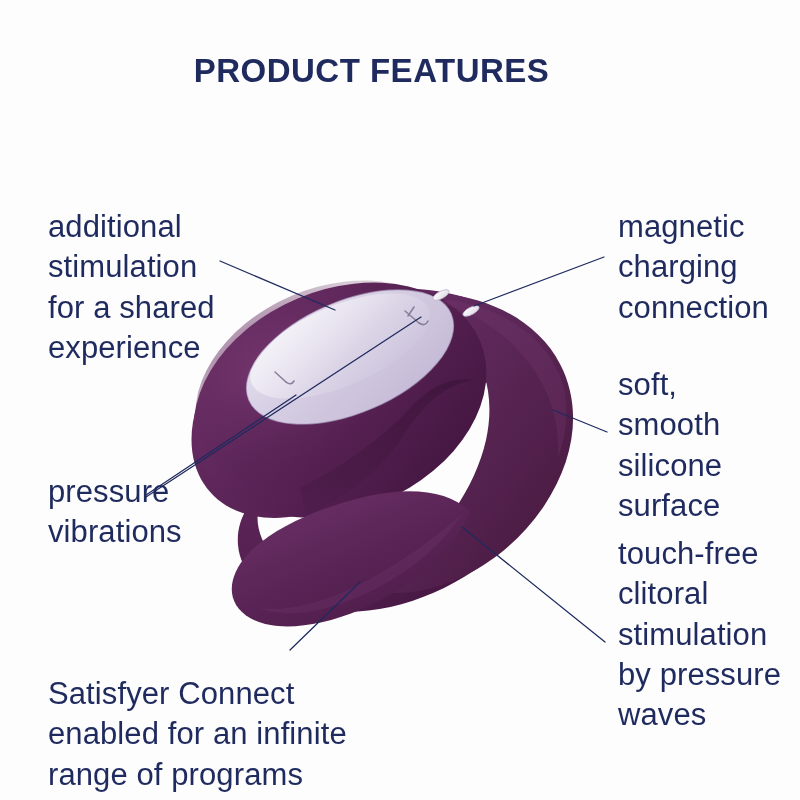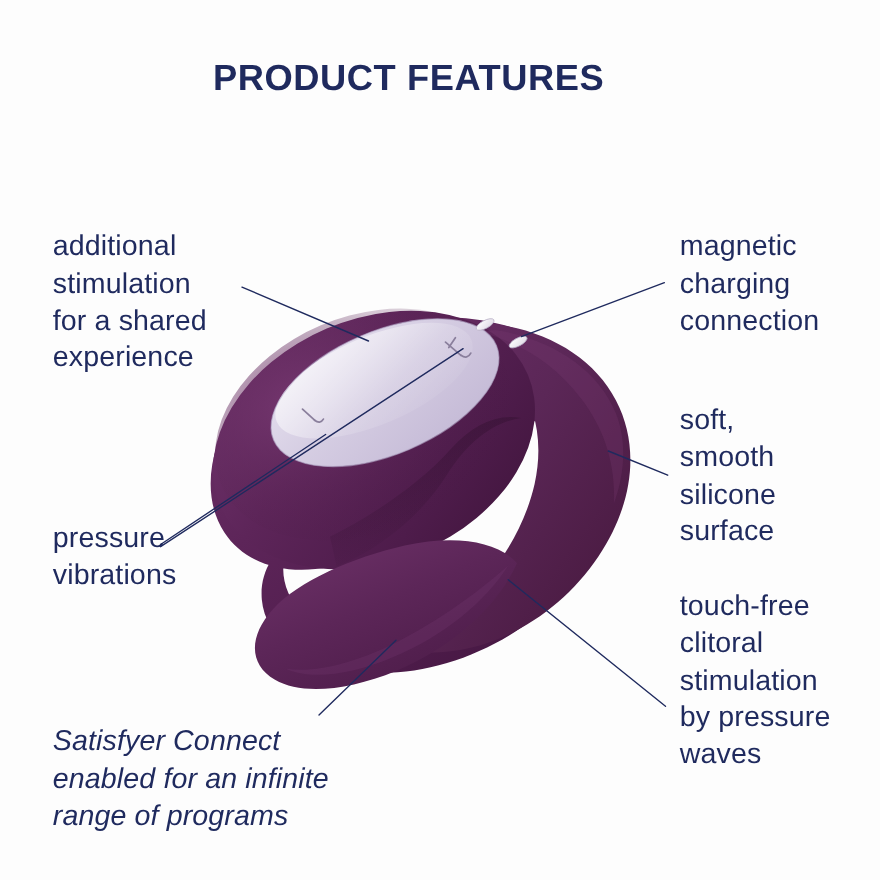--- a/index.html
+++ b/index.html
@@ -29,32 +29,32 @@
     font-weight: bold;
     letter-spacing: 0.5px;
     color: #1f2a5e;
     font-family: "Liberation Sans", sans-serif;
   }
 
   
   .callout {
     position: absolute;
     color: #1f2a5e;
-    font-size: 26px;
+    font-size: 31px;
     line-height: 1.30;
     font-family: "Liberation Sans", sans-serif;
     white-space: pre-line;
     letter-spacing: 0.1px;
   }
   .callout.left  { text-align: left; }
   .callout.right { text-align: left; }
 
   #callout-additional-stimulation { left: 48px;  top: 207px; width: 210px; }
   #callout-control-vibrations     { left: 48px;  top: 472px; width: 200px; }
-  #callout-satisfyer-connect      { left: 48px;  top: 657px; width: 300px; font-style: italic; }
+  #callout-satisfyer-connect      { left: 48px;  top: 674px; width: 300px; }
   #callout-magnetic-charging      { left: 618px; top: 207px; width: 175px; }
   #callout-soft-silicone          { left: 618px; top: 365px; width: 170px; }
   #callout-touch-free             { left: 618px; top: 534px; width: 175px; }
 
   
   #product-svg {
     position: absolute;
     left: 0;
     top: 0;
     width: 800px;

